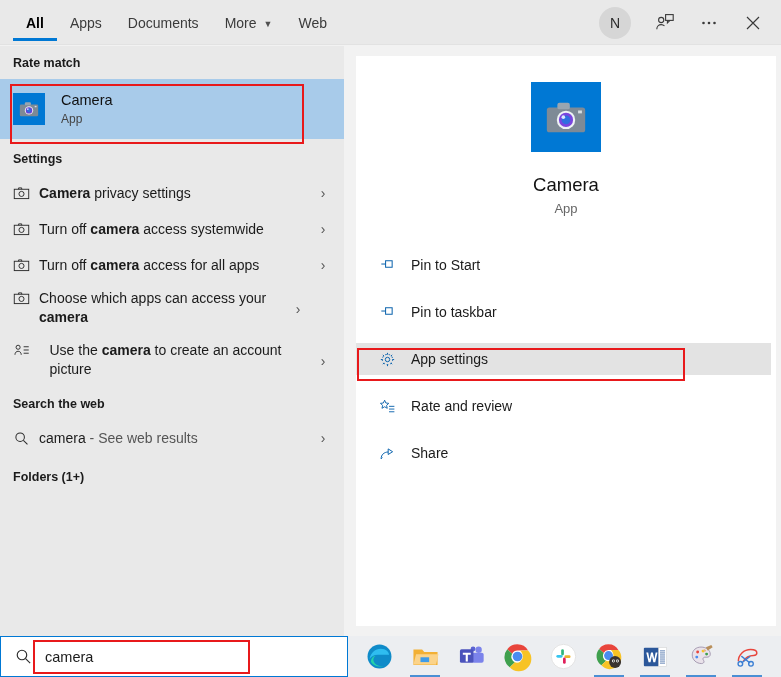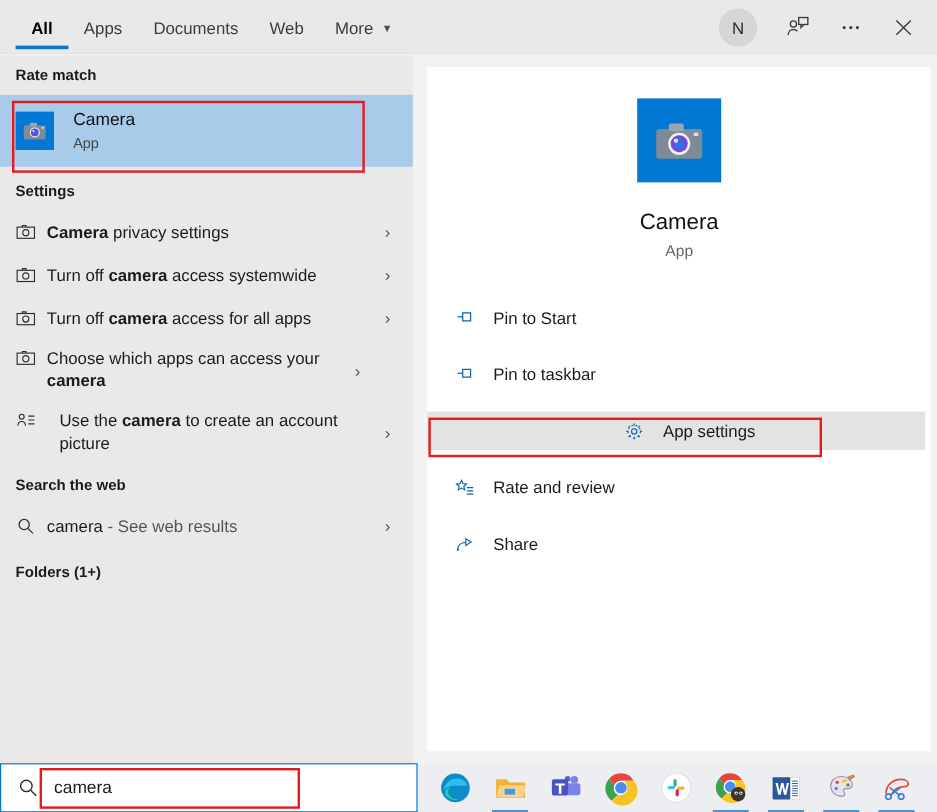--- a/index.html
+++ b/index.html
@@ -189,21 +189,21 @@
     color: #1b1b1b;
     cursor: default;
     margin-bottom: 0;
   }
   .action + .action { margin-top: 15px; }
   .action .aic {
     width: 32px; flex: 0 0 32px;
     display: flex; align-items: center;
     color: #0b63ad;
   }
-  .action.hl { background: #e3e3e3; justify-content: center; }
+  .action.hl { background: #e3e3e3; }
 
   
   .taskbar {
     position: absolute;
     left: 0; bottom: 0;
     width: 781px; height: 41px;
     background: #eceef1;
     display: flex;
     align-items: center;
   }
@@ -258,25 +258,25 @@
         <div class="tab active">
           <span>All</span>
         </div>
         <div class="tab">
           <span>Apps</span>
         </div>
         <div class="tab">
           <span>Documents</span>
         </div>
         <div class="tab">
-          <span>Web</span>
-        </div>
-        <div class="tab">
           <span>More</span>
           <span class="caret">▼</span>
+        </div>
+        <div class="tab">
+          <span>Web</span>
         </div>
       </div>
 
       <div class="tabbar-right">
         <div class="avatar">
           <span>N</span>
         </div>
         <div class="tb-icon">
           <svg width="20" height="20" viewBox="0 0 20 20" fill="none" stroke="#3a3a3a" stroke-width="1.1">
             <circle cx="6.2" cy="7" r="2.6"></circle>

